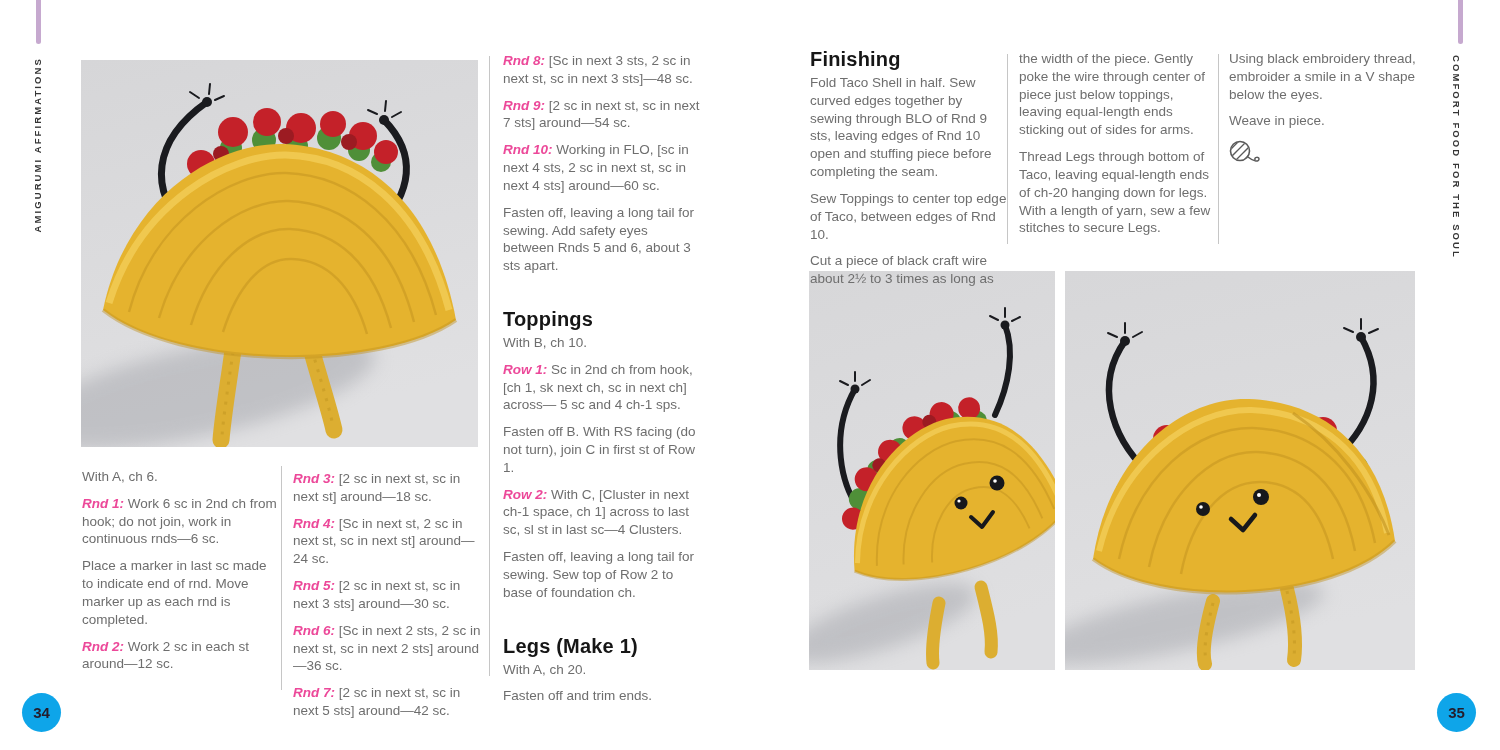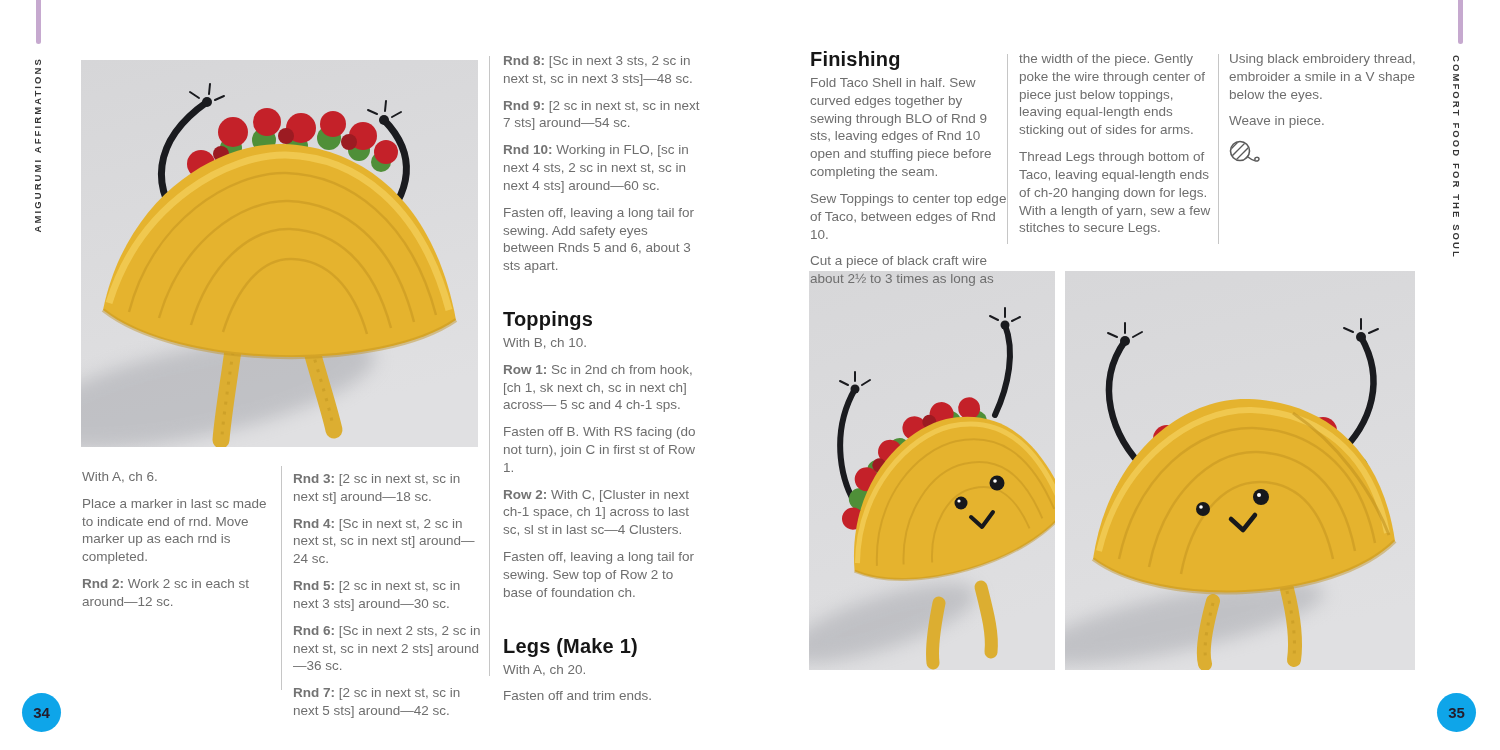--- a/index.html
+++ b/index.html
@@ -34,21 +34,21 @@
   #lp-col1 { left:82px;   top:468px; width:198px; }
   #lp-col2 { left:293px;  top:470px; width:196px; }
   #lp-col3 { left:503px;  top:52px;  width:197px; }
   #rp-col1 { left:810px;  top:48px;  width:198px; }
   #rp-col2 { left:1019px; top:50px;  width:199px; }
   #rp-col3 { left:1229px; top:50px;  width:192px; }
   .col p {
     font-size:13.5px; line-height:1.32; color:#6e6e6e;
     margin:0 0 9px 0;
   }
-  .col p b { color:#737373; font-weight:700; }
+  .col p b { color:#ec4899; font-weight:700;font-style:italic; }
   .col h3 {
     font-size:20px; color:#161616; font-weight:700;
     margin:0 0 3px 0; letter-spacing:0.2px;
   }
   .col h3.gap { margin-top:33px; }
   .photo { position:absolute; overflow:hidden; }
   #photo-left  { left:81px;   top:60px;  width:397px; height:387px; }
   #photo-mid   { left:809px;  top:271px; width:246px; height:399px; }
   #photo-right { left:1065px; top:271px; width:350px; height:399px; }
   .photo svg { display:block; width:100%; height:100%; }
@@ -253,20 +253,21 @@
         <circle cx="196" cy="226" r="8" fill="#17181c"></circle>
     <circle cx="136" cy="236" r="1.8" fill="#ffffff"></circle>
         <circle cx="194" cy="224" r="2" fill="#ffffff"></circle>
     <polyline points="166,248 178,259 190,244" stroke="#17181c" stroke-width="4.5" fill="none" stroke-linecap="round" stroke-linejoin="round"></polyline>
   </g>
 </svg>
 </div>
 
 <div class="col" id="lp-col1">
     <p>With A, ch 6.</p>
+    <p><b>Rnd 1: </b>Work 6 sc in 2nd ch from hook; do not join, work in continuous rnds—6 sc.</p>
     <p>Place a marker in last sc made to indicate end of rnd. Move marker up as each rnd is completed.</p>
     <p><b>Rnd 2: </b>Work 2 sc in each st around—12 sc.</p>
   </div>
 <div class="col" id="lp-col2">
     <p><b>Rnd 3: </b>[2 sc in next st, sc in next st] around—18 sc.</p>
     <p><b>Rnd 4: </b>[Sc in next st, 2 sc in next st, sc in next st] around—24 sc.</p>
     <p><b>Rnd 5: </b>[2 sc in next st, sc in next 3 sts] around—30 sc.</p>
     <p><b>Rnd 6: </b>[Sc in next 2 sts, 2 sc in next st, sc in next 2 sts] around—36 sc.</p>
     <p><b>Rnd 7: </b>[2 sc in next st, sc in next 5 sts] around—42 sc.</p>
   </div>

